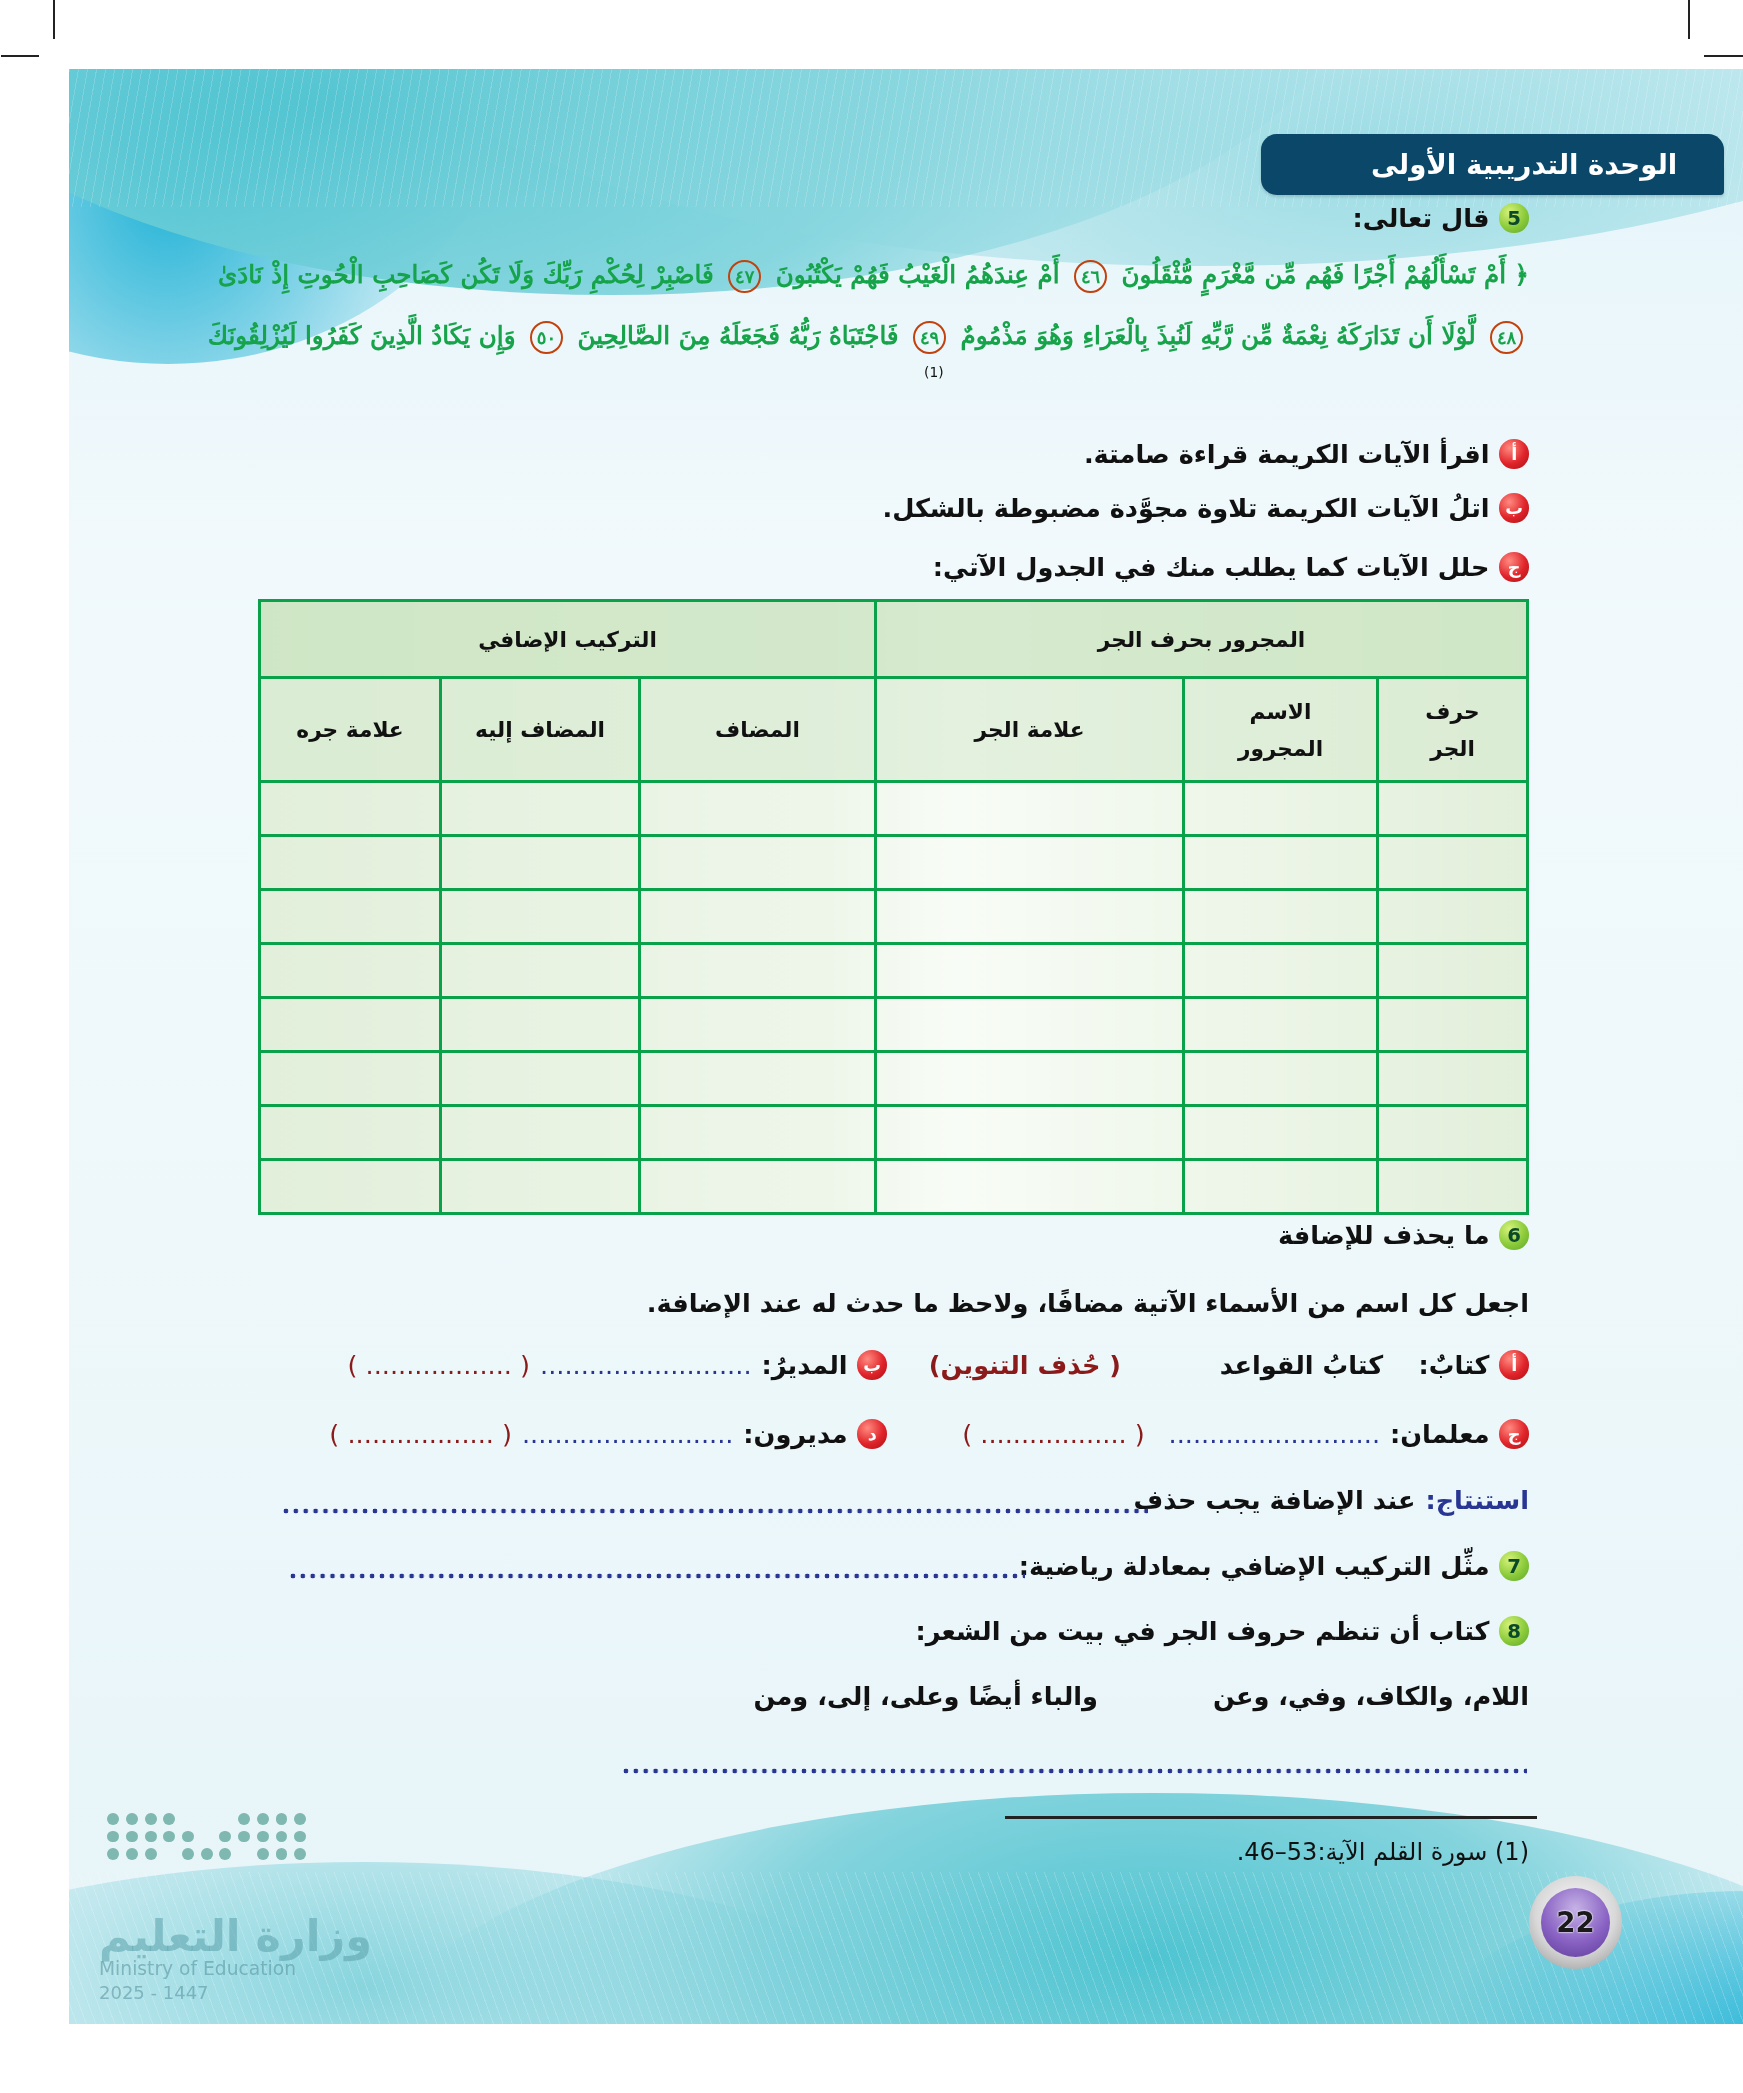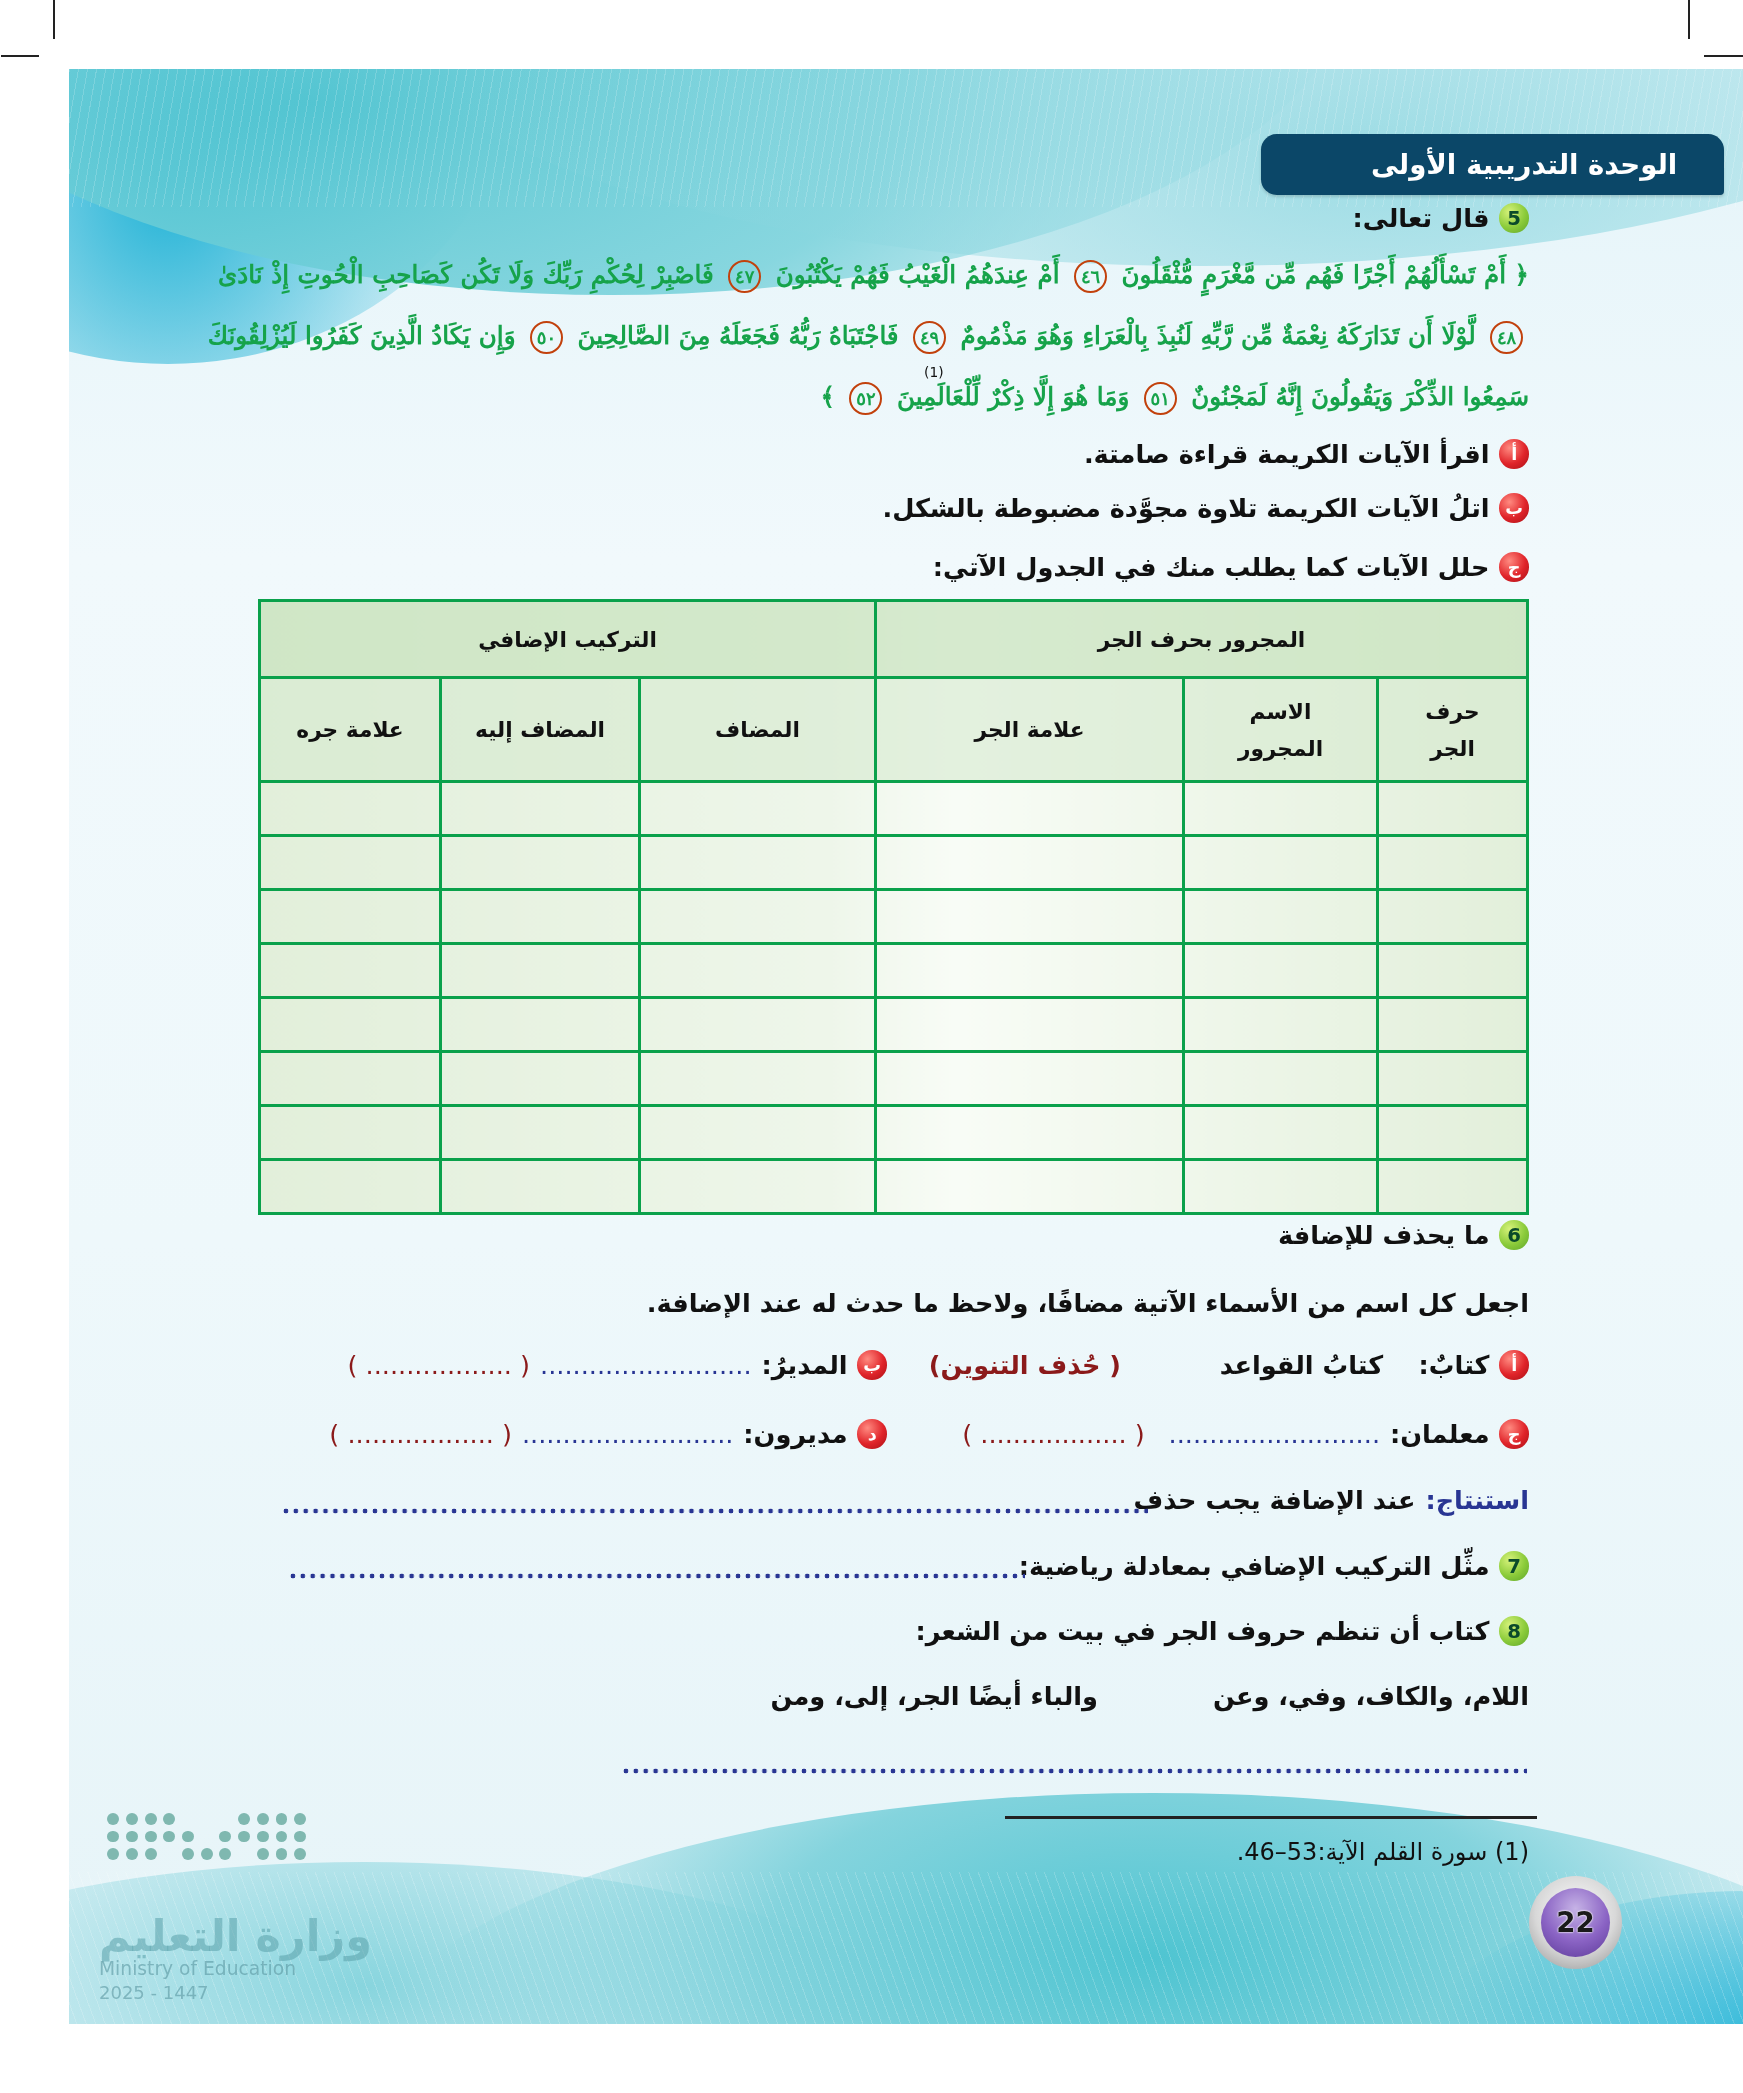--- a/index.html
+++ b/index.html
@@ -147,27 +147,20 @@
     <span class="ayah-num">٤٧</span>
     <span>فَاصْبِرْ لِحُكْمِ رَبِّكَ وَلَا تَكُن كَصَاحِبِ الْحُوتِ إِذْ نَادَىٰ وَهُوَ مَكْظُومٌ</span>
   </span>
   <span class="quran-line">
     <span class="ayah-num">٤٨</span>
     <span>لَّوْلَا أَن تَدَارَكَهُ نِعْمَةٌ مِّن رَّبِّهِ لَنُبِذَ بِالْعَرَاءِ وَهُوَ مَذْمُومٌ</span>
     <span class="ayah-num">٤٩</span>
     <span>فَاجْتَبَاهُ رَبُّهُ فَجَعَلَهُ مِنَ الصَّالِحِينَ</span>
     <span class="ayah-num">٥٠</span>
     <span>وَإِن يَكَادُ الَّذِينَ كَفَرُوا لَيُزْلِقُونَكَ بِأَبْصَارِهِمْ لَمَّا</span>
-  </span>
-  <span class="quran-line">
-    <span>سَمِعُوا الذِّكْرَ وَيَقُولُونَ إِنَّهُ لَمَجْنُونٌ</span>
-    <span class="ayah-num">٥١</span>
-    <span>وَمَا هُوَ إِلَّا ذِكْرٌ لِّلْعَالَمِينَ</span>
-    <span class="ayah-num">٥٢</span>
-    <span>﴾</span>
   </span>
 </div>
 <span class="footnote-ref" style="left:924px;top:364px">(1)</span>
 
 <div class="row" style="top:439px">
   <span class="red-badge">أ</span>
   <span>اقرأ الآيات الكريمة قراءة صامتة.</span>
 </div>
 <div class="row" style="top:493px">
   <span class="red-badge">ب</span>
@@ -318,21 +311,21 @@
 <div class="dotted-line" style="left:288px;top:1572px;width:737px"></div>
 
 <div class="row" style="top:1616px">
   <span class="green-badge">8</span>
   <span>كتاب أن تنظم حروف الجر في بيت من الشعر:</span>
 </div>
 <div class="row" style="top:1681px;right:215px">
   <span>اللام، والكاف، وفي، وعن</span>
 </div>
 <div class="row" style="top:1681px;right:646px">
-  <span>والباء أيضًا الجر، إلى، ومن</span>
+  <span>والباء أيضًا وعلى، إلى، ومن</span>
 </div>
 <div class="dotted-line" style="left:621px;top:1767px;width:906px"></div>
 
 <div class="footnote-rule"></div>
 <div class="footnote">(1) سورة القلم الآية:53–46.</div>
 
 <div class="page-num">
   <div class="page-num-inner">22</div>
 </div>
 

